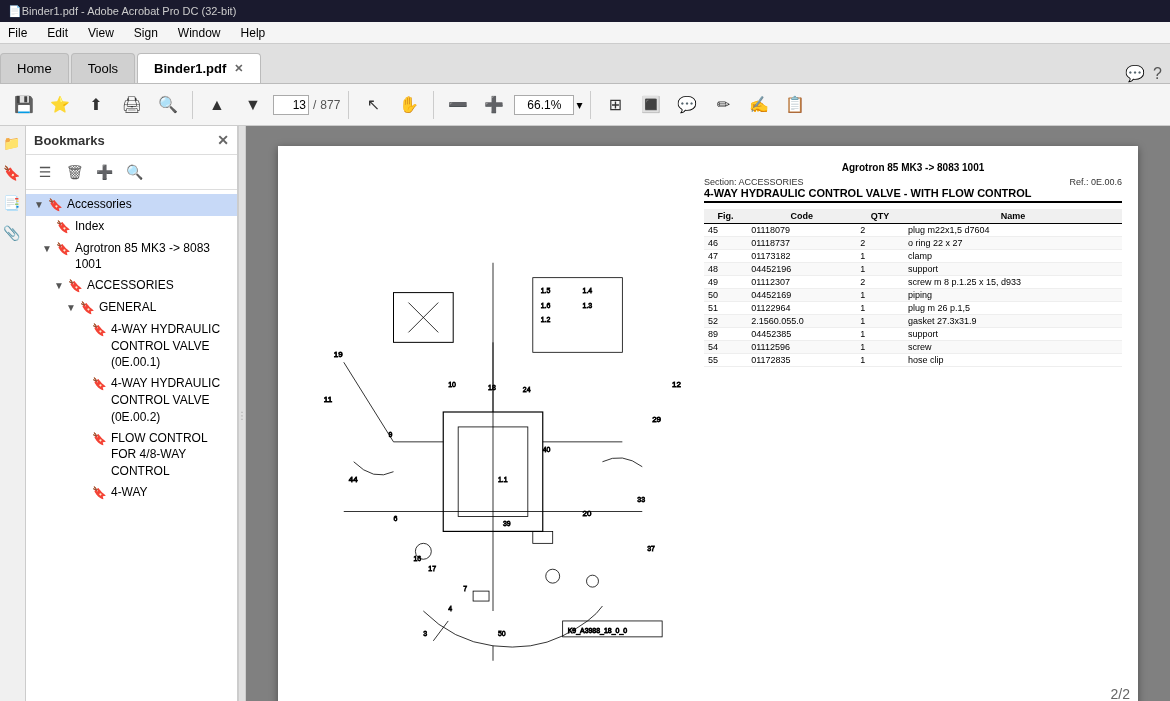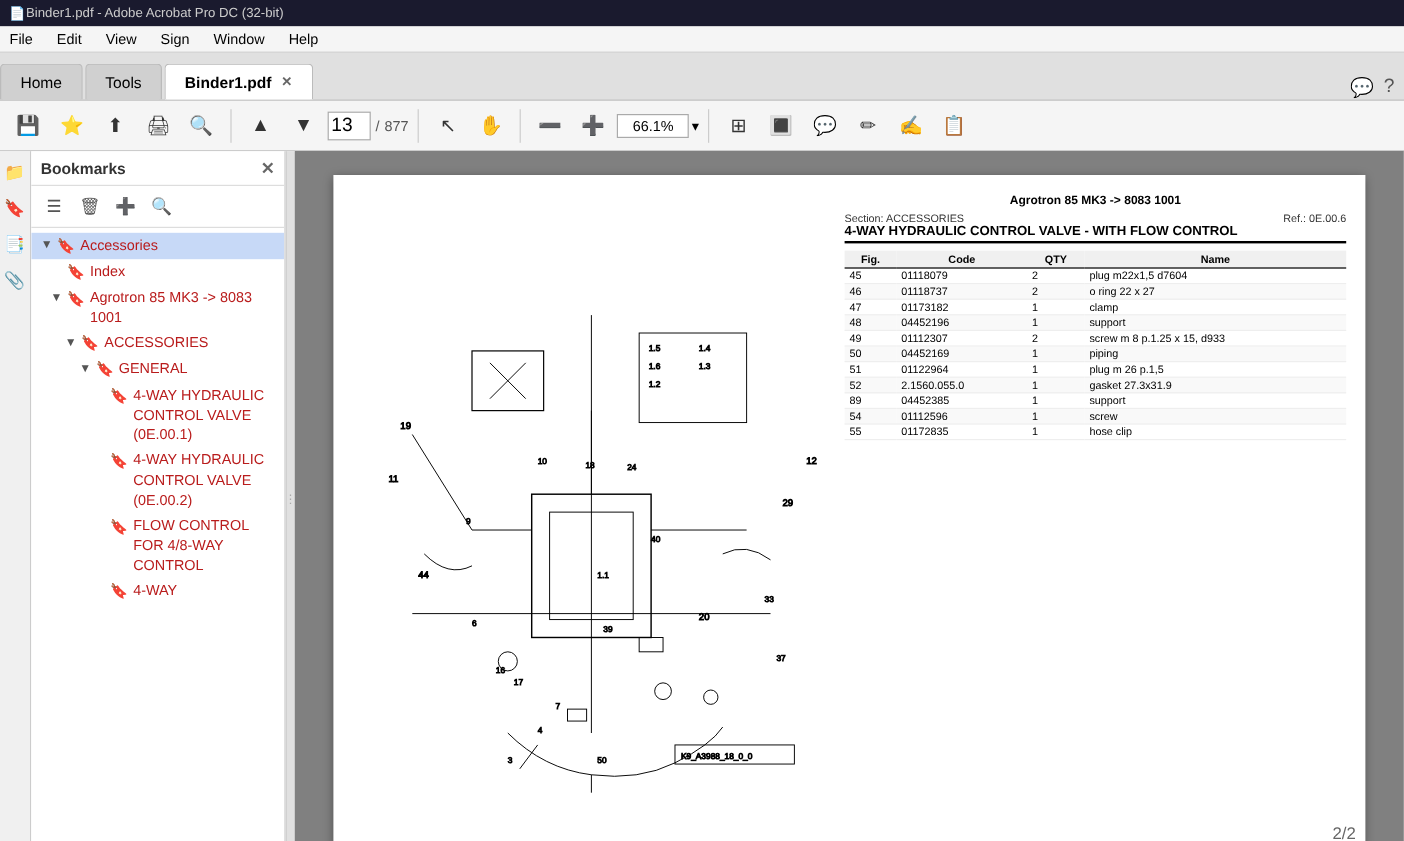--- a/index.html
+++ b/index.html
@@ -76,21 +76,21 @@
       width: 32px; height: 32px;
       border: 1px solid transparent;
       background: transparent;
       border-radius: 3px;
       cursor: pointer;
       display: flex; align-items: center; justify-content: center;
       font-size: 16px; color: #333;
     }
     .tool-sep { width: 1px; height: 28px; background: #ccc; margin: 0 4px; }
     #page-nav { display: flex; align-items: center; gap: 4px; }
-    #page-nav input { width: 36px; text-align: left; border: 1px solid #aaa; padding: 2px; font-size: 16px; }
+    #page-nav input { width: 36px; text-align: right; border: 1px solid #aaa; padding: 2px; font-size: 12px; }
     #page-nav span { font-size: 12px; color: #555; }
     .zoom-group { display: flex; align-items: center; gap: 2px; }
     .zoom-display { border: 1px solid #aaa; padding: 2px 6px; font-size: 12px; background: white; min-width: 60px; text-align: center; }
 
     
     #main {
       display: flex;
       height: calc(701px - 22px - 22px - 36px - 42px);
     }
 
@@ -139,21 +139,21 @@
     .tree-item {
       display: flex;
       align-items: flex-start;
       padding: 2px 8px;
       cursor: pointer;
       line-height: 1.4;
     }
     .tree-item.selected { background: #c7d9f7; }
     .tree-item .chevron { margin-right: 4px; font-size: 10px; color: #555; min-width: 10px; margin-top: 2px; }
     .tree-item .bm-icon { margin-right: 4px; font-size: 12px; color: #888; margin-top: 1px; }
-    .tree-item .label { color: #b91c1c; }
+    .tree-item .label { color: #000000; }
     .tree-indent { padding-left: 16px; }
     .tree-indent2 { padding-left: 28px; }
     .tree-indent3 { padding-left: 40px; }
     .tree-indent4 { padding-left: 52px; }
 
     
     #resize-handle {
       width: 8px;
       background: #e0e0e0;
       cursor: col-resize;

